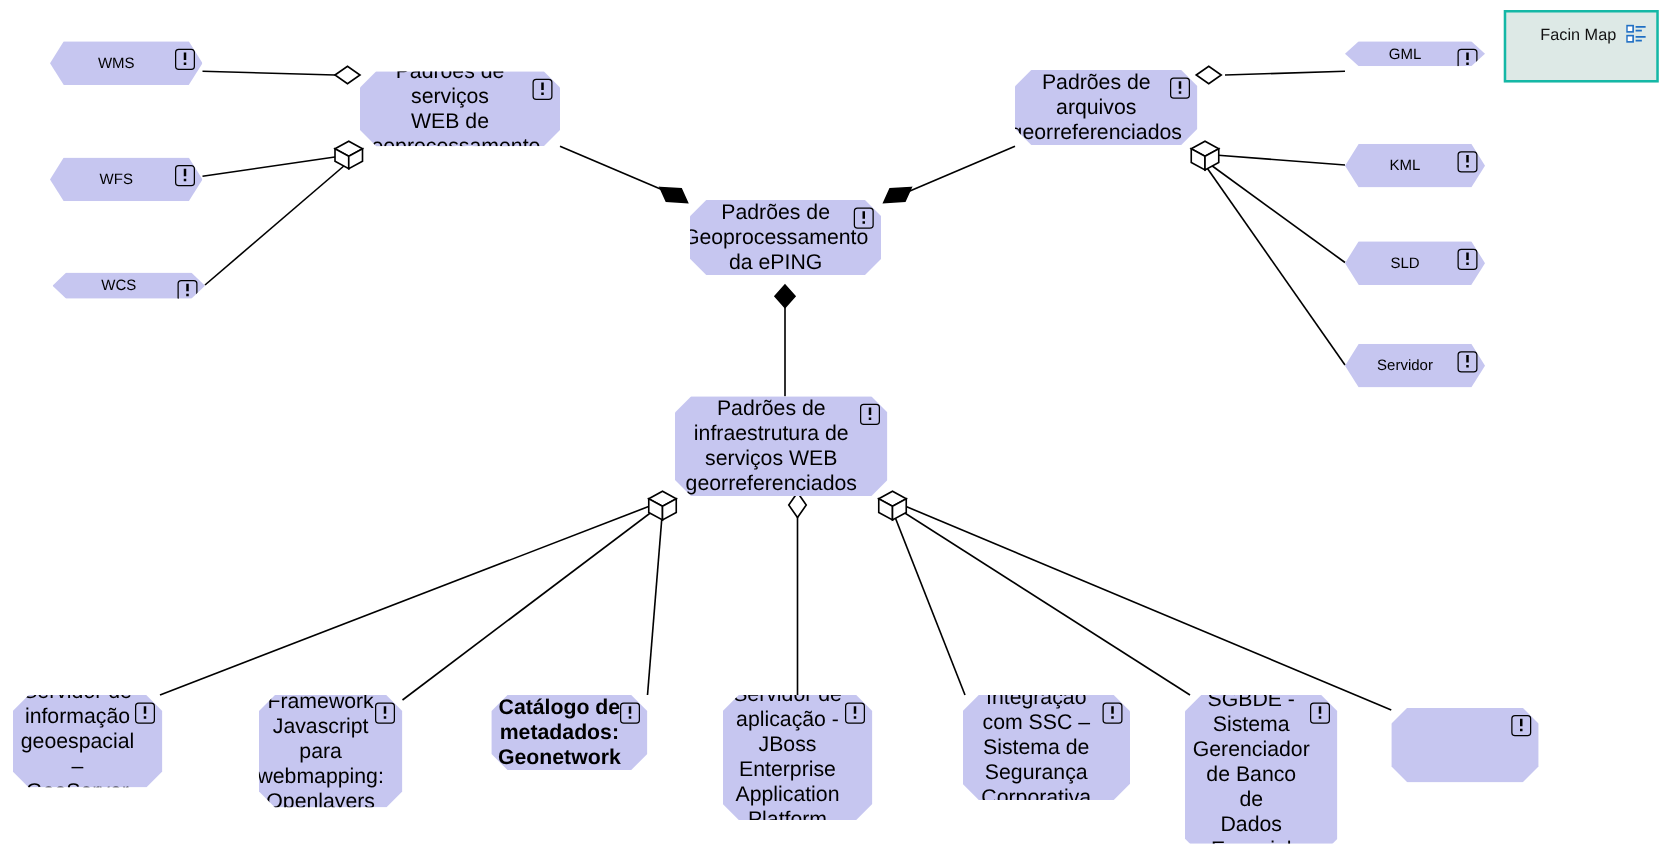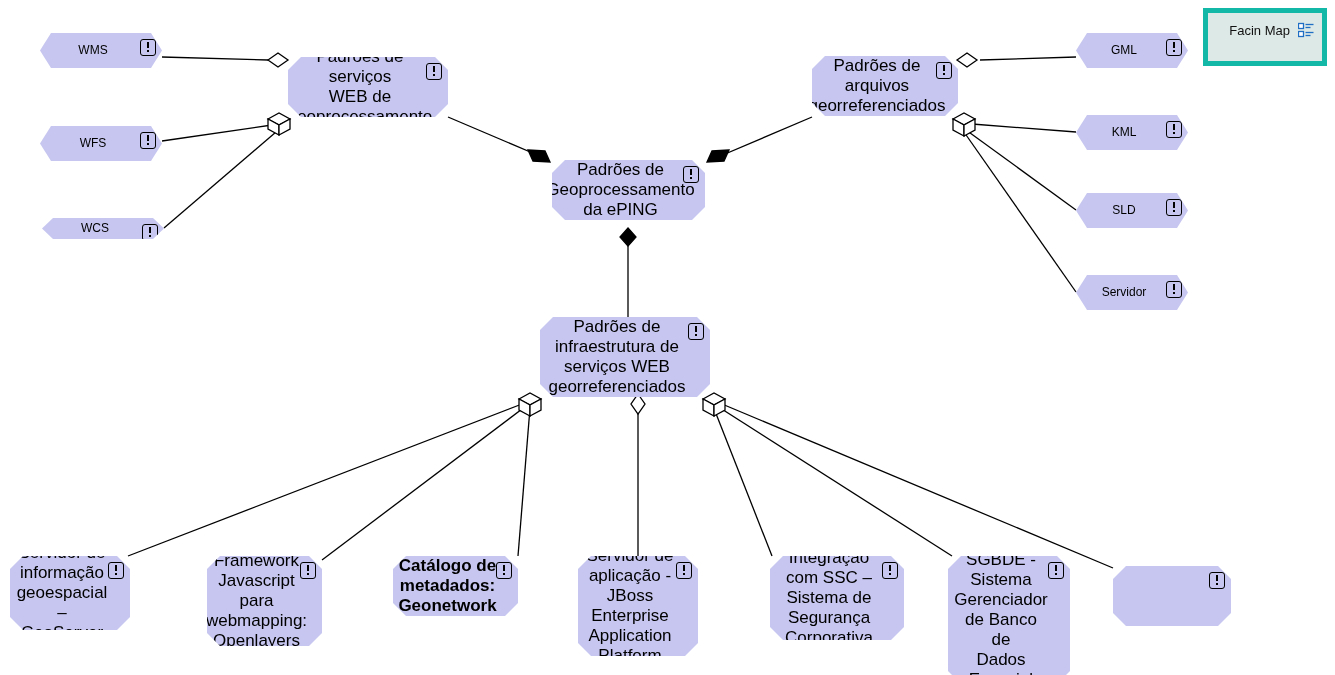--- a/index.html
+++ b/index.html
@@ -97,21 +97,21 @@
     top: 10px;
     margin-left: -0.9px;
     width: 1.8px;
     height: 2px;
     background: #000000;
   }
   
   #legend {
     position: absolute;
     background: #dde9e6;
-    border: 5px solid #14b8a6;
+    border: 2px solid #14b8a6;
     box-sizing: border-box;
     z-index: 8;
   }
   #legend .legend-row {
     display: flex;
     align-items: center;
     justify-content: flex-end;
     padding: 9px 8px 0 8px;
     gap: 8px;
   }
@@ -219,21 +219,21 @@
 georreferenciados</span>
     <span class="req-icon"></span>
   </div>
   <div class="node bev-lg" id="n-eping" style="left: 552px; top: 160px; width: 153px; height: 60px;">
     <span class="ntext">Padrões de
 Geoprocessamento
 da ePING</span>
     <span class="req-icon"></span>
   </div>
 
-  <div class="node bev-sm small" id="n-gml" style="left: 1076px; top: 33px; width: 112px; height: 35px;">
+  <div class="node bev-sm small" id="n-gml" style="left: 1076px; top: 33px; width: 112px; height: 20px;">
     <span class="ntext">GML</span>
     <span class="req-icon"></span>
   </div>
   <div class="node bev-sm small" id="n-kml" style="left: 1076px; top: 115px; width: 112px; height: 35px;">
     <span class="ntext">KML</span>
     <span class="req-icon"></span>
   </div>
   <div class="node bev-sm small" id="n-sld" style="left: 1076px; top: 193px; width: 112px; height: 35px;">
     <span class="ntext">SLD</span>
     <span class="req-icon"></span>

